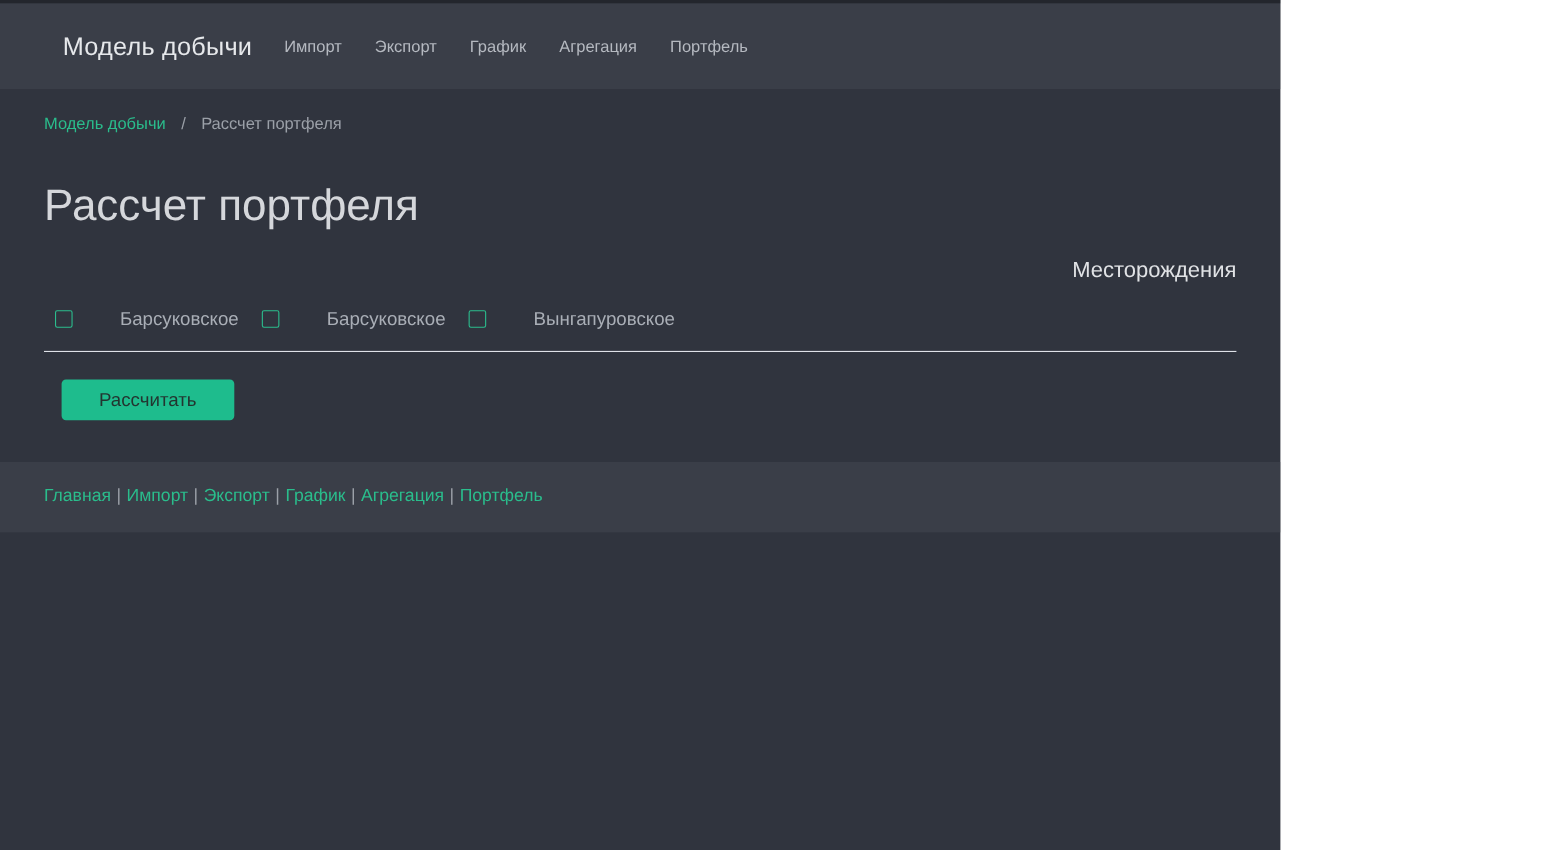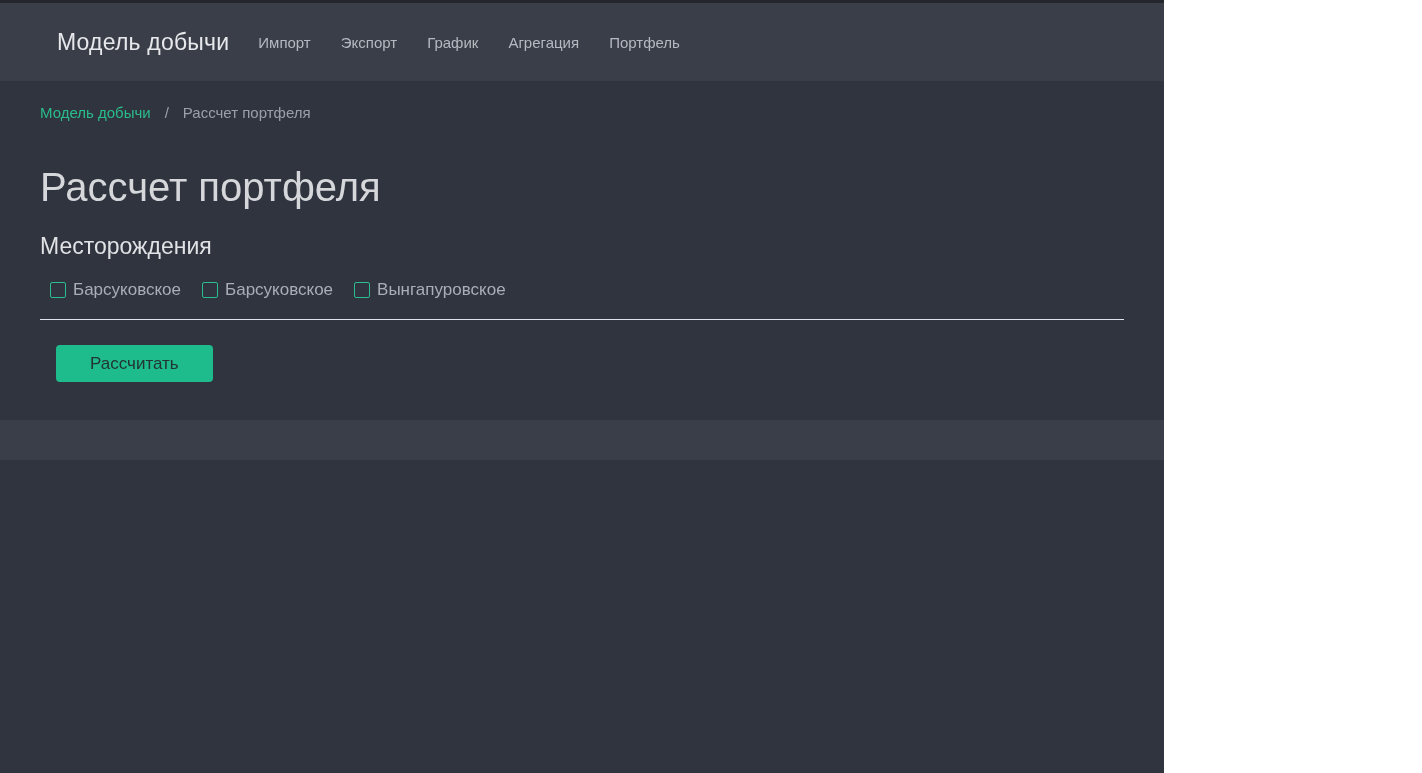--- a/index.html
+++ b/index.html
@@ -23,23 +23,23 @@
   .brand{font-size:23px;color:var(--brand-text);margin-right:14px;letter-spacing:.2px;text-decoration:none;cursor:pointer;}
   .nav-items{display:flex;align-items:center;}
   .nav-item{font-size:15px;color:var(--nav-link);padding:0 15px;text-decoration:none;cursor:pointer;}
   
   .breadcrumb{padding:23px 40px 0;font-size:15px;display:flex;align-items:center;}
   .breadcrumb a{color:var(--accent-green);text-decoration:none;cursor:pointer;}
   .breadcrumb .bc-sep{color:var(--muted-text);margin:0 14px;}
   .breadcrumb .bc-current{color:var(--muted-text);}
   
   .page-title{margin:42px 40px 0;font-size:40px;font-weight:300;color:var(--title-text);line-height:48px;}
-  .section-heading{margin:24px 40px 0;font-size:23px;font-weight:400;color:var(--heading-text);line-height:23px;}
+  .section-heading{margin:24px 40px 0;font-size:20px;font-weight:400;color:var(--heading-text);line-height:23px;text-align:right;}
   .checkbox-row{margin:22px 40px 0 50px;display:flex;align-items:center;}
-  .checkbox-item{display:flex;align-items:center;margin-right:21px;cursor:pointer;}
+  .checkbox-item{display:flex;align-items:center;margin-right:21px;cursor:pointer;gap:36px;}
   .checkbox-box{
     width:14px;height:14px;border:1px solid var(--checkbox-border);
     border-radius:2px;margin-right:7px;background:transparent;flex:0 0 auto;
   }
   .checkbox-label{font-size:17px;color:var(--label-text);}
   .divider{margin:19px 40px 0;border:none;border-top:1px solid var(--divider);height:0;}
   .calculate-button{
     margin:25px 0 0 56px;display:inline-block;background:var(--button-bg);
     color:var(--button-text);font-size:17px;font-family:inherit;
     padding:9px 34px;border:none;border-radius:4px;cursor:pointer;line-height:19px;
@@ -92,15 +92,18 @@
       <span class="checkbox-box"></span>
       <span class="checkbox-label">Вынгапуровское</span>
     </label>
   </div>
 
   <hr class="divider">
 
   <button class="calculate-button">Рассчитать</button>
 
   <footer class="footer">
+    <div>
+      <a>Главная</a><span class="sep">|</span><a>Импорт</a><span class="sep">|</span><a>Экспорт</a><span class="sep">|</span><a>График</a><span class="sep">|</span><a>Агрегация</a><span class="sep">|</span><a>Портфель</a>
+    </div>
   </footer>
 
 </div>
 
 </body></html>

